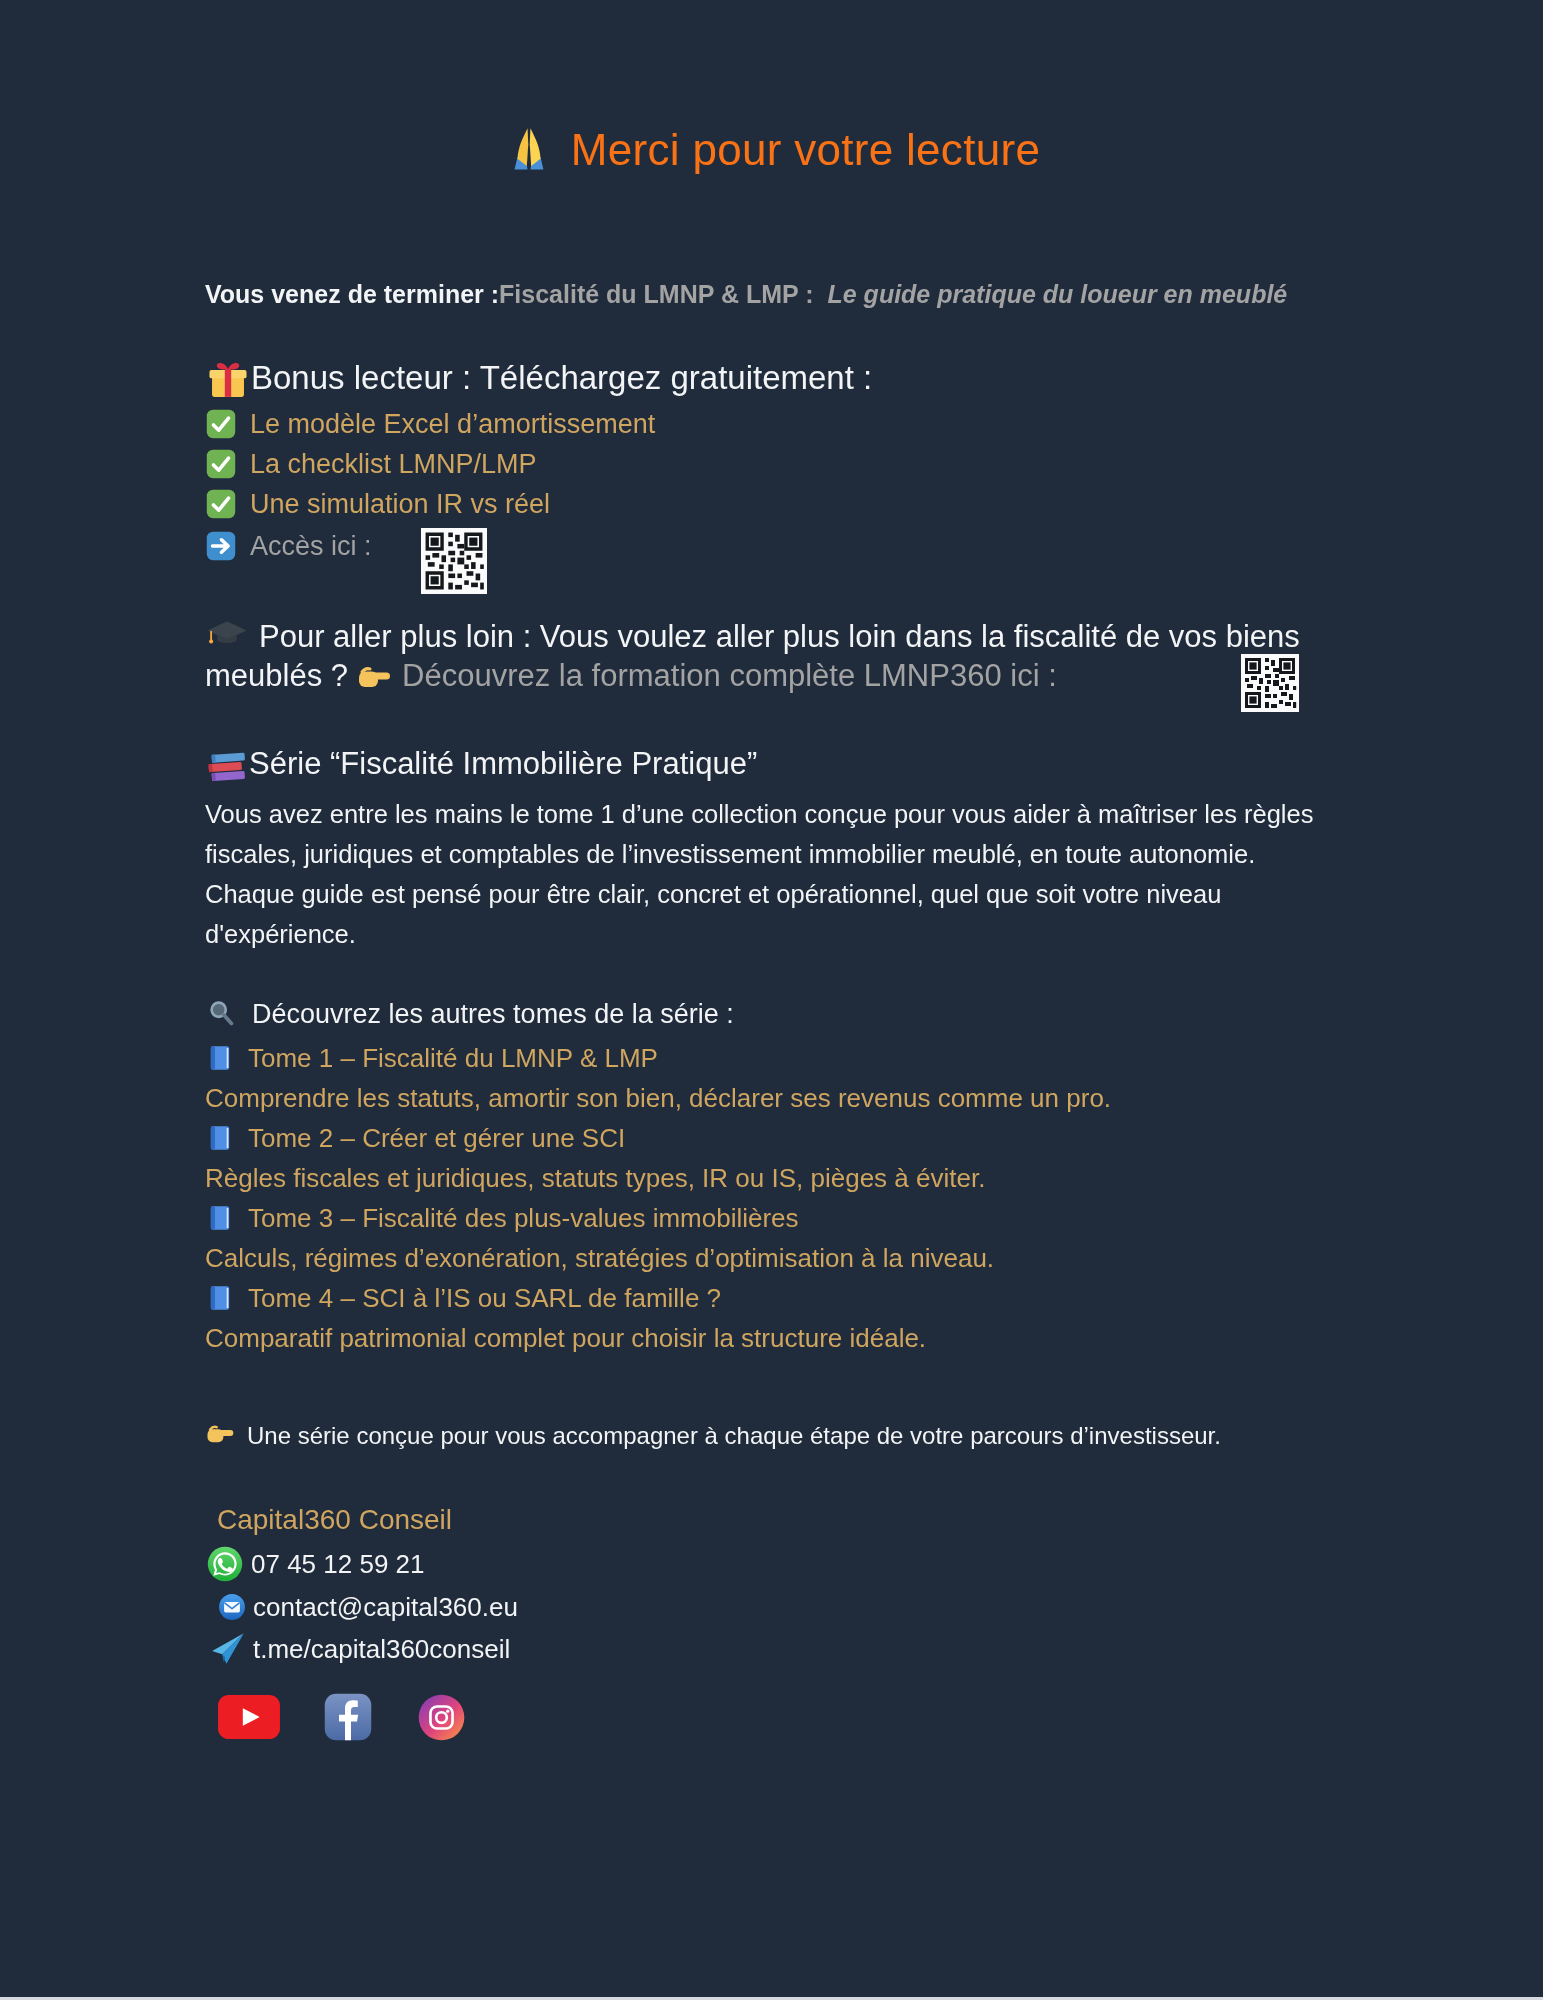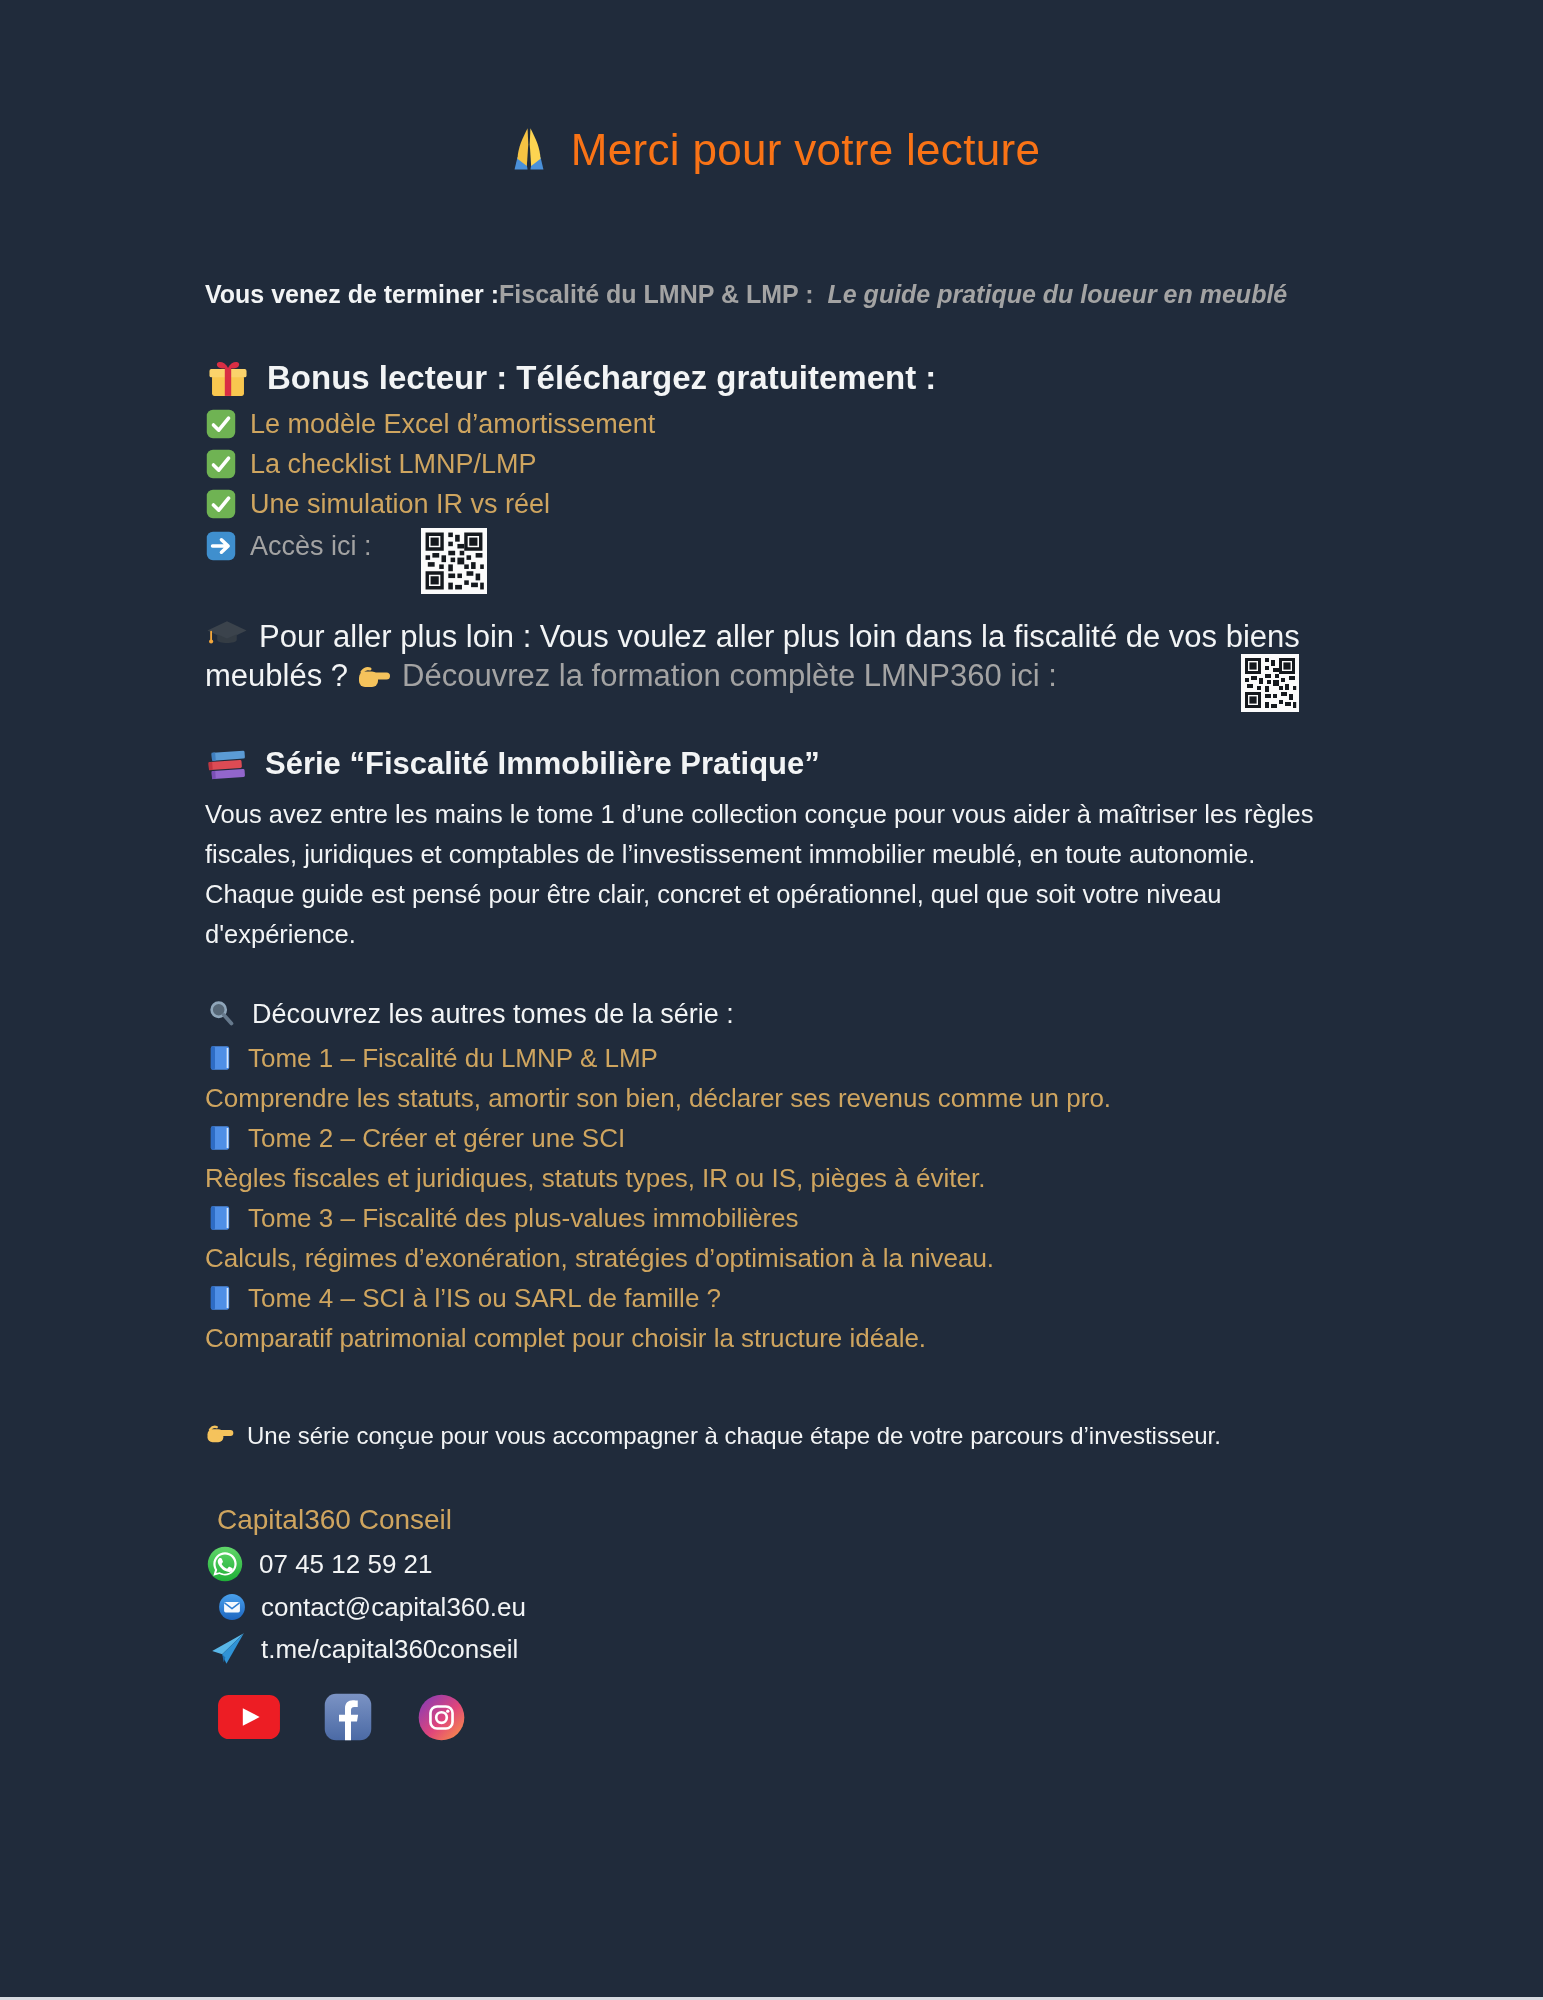--- a/index.html
+++ b/index.html
@@ -25,21 +25,21 @@
   h1.title{margin:0;font-size:44px;font-weight:500;color:#f97316;letter-spacing:.3px;}
 
   
   .intro{margin-top:100px;}
   .intro-lead{margin:0;font-size:25px;font-weight:700;line-height:36px;white-space:nowrap;}
   .intro-lead .italic{margin-left:14px;font-weight:600;}
   .intro-body{margin:8px 0 0 0;font-size:23.5px;font-weight:400;line-height:37px;max-width:1130px;}
 
   
   .bonus{margin-top:42px;}
-  .section-heading{display:flex;align-items:center;gap:16px;margin:0;font-size:33px;font-weight:700;color:#f2f4f5;line-height:48px;}
+  .section-heading{display:flex;align-items:flex-end;margin:0;font-size:33px;font-weight:400;color:#f2f4f5;line-height:48px;}
   .section-heading .icon{width:46px;height:46px;}
   .bonus-list{list-style:none;margin:2px 0 0 0;padding:0;}
   .bonus-item{display:flex;align-items:center;gap:13px;font-size:27px;line-height:40px;color:#cfa55f;}
   .bonus-item .icon{width:32px;height:32px;}
   .access-row{display:flex;align-items:flex-start;gap:13px;margin-top:4px;}
   .access-row .icon-arrow{width:32px;height:32px;margin-top:2px;}
   .access-label{font-size:27px;line-height:36px;}
   .qr{background:#fff;}
   .qr-small{width:66px;height:66px;margin-left:36px;}
 
@@ -63,21 +63,21 @@
   .tome-title .icon{width:30px;height:30px;}
   .tome-desc{font-size:26px;line-height:40px;color:#cfa55f;}
 
   
   .closing-row{display:flex;align-items:flex-start;gap:12px;margin-top:60px;font-size:24px;line-height:36px;white-space:nowrap;}
   .closing-row .icon{width:30px;height:30px;}
 
   
   .contact{margin-top:48px;}
   .company{font-size:28px;line-height:36px;margin-left:12px;color:#cfa55f;}
-  .contact-row{display:flex;align-items:center;gap:14px;font-size:26px;line-height:30px;margin-top:6px;}
+  .contact-row{display:flex;align-items:center;gap:6px;font-size:26px;line-height:30px;margin-top:6px;}
   .row-phone .icon{width:40px;height:40px;}
   .row-email{margin-left:12px;margin-top:8px;}
   .row-email .icon{width:30px;height:30px;}
   .row-telegram{margin-left:4px;margin-top:8px;}
   .row-telegram .icon{width:38px;height:38px;}
   .social-row{display:flex;align-items:center;gap:40px;margin-top:22px;margin-left:12px;}
   .icon-youtube{width:64px;height:46px;}
   .icon-facebook{width:54px;height:54px;}
   .icon-instagram{width:53px;height:53px;}
 

